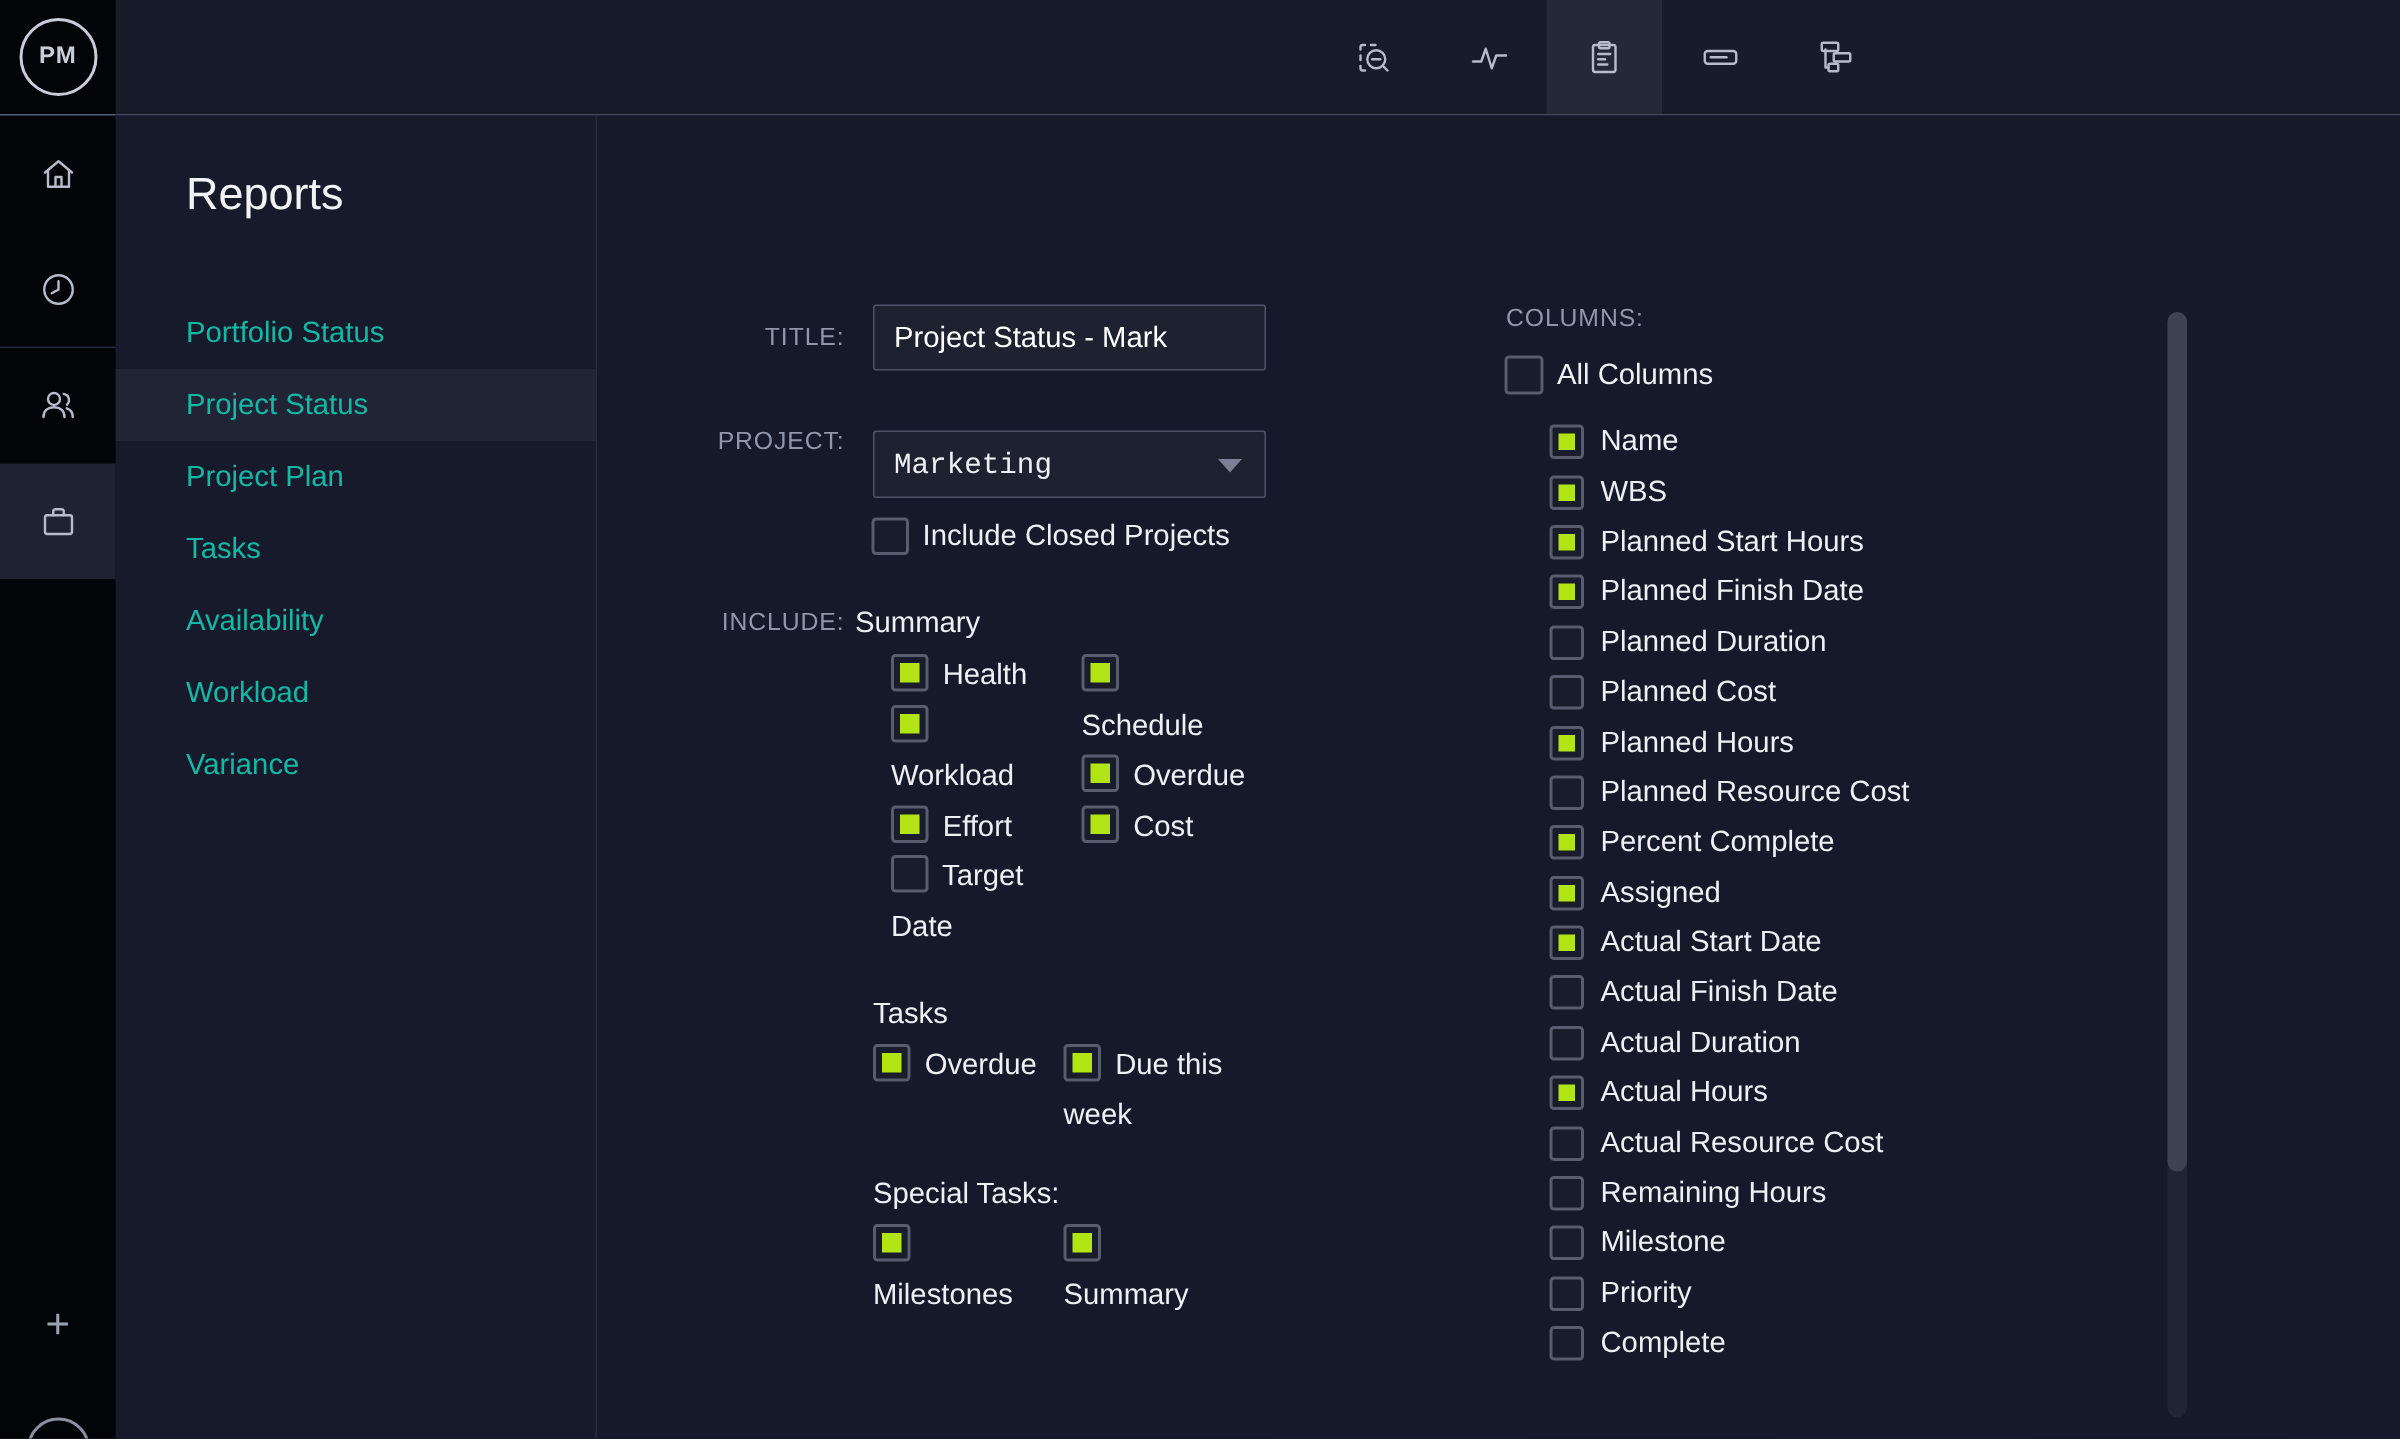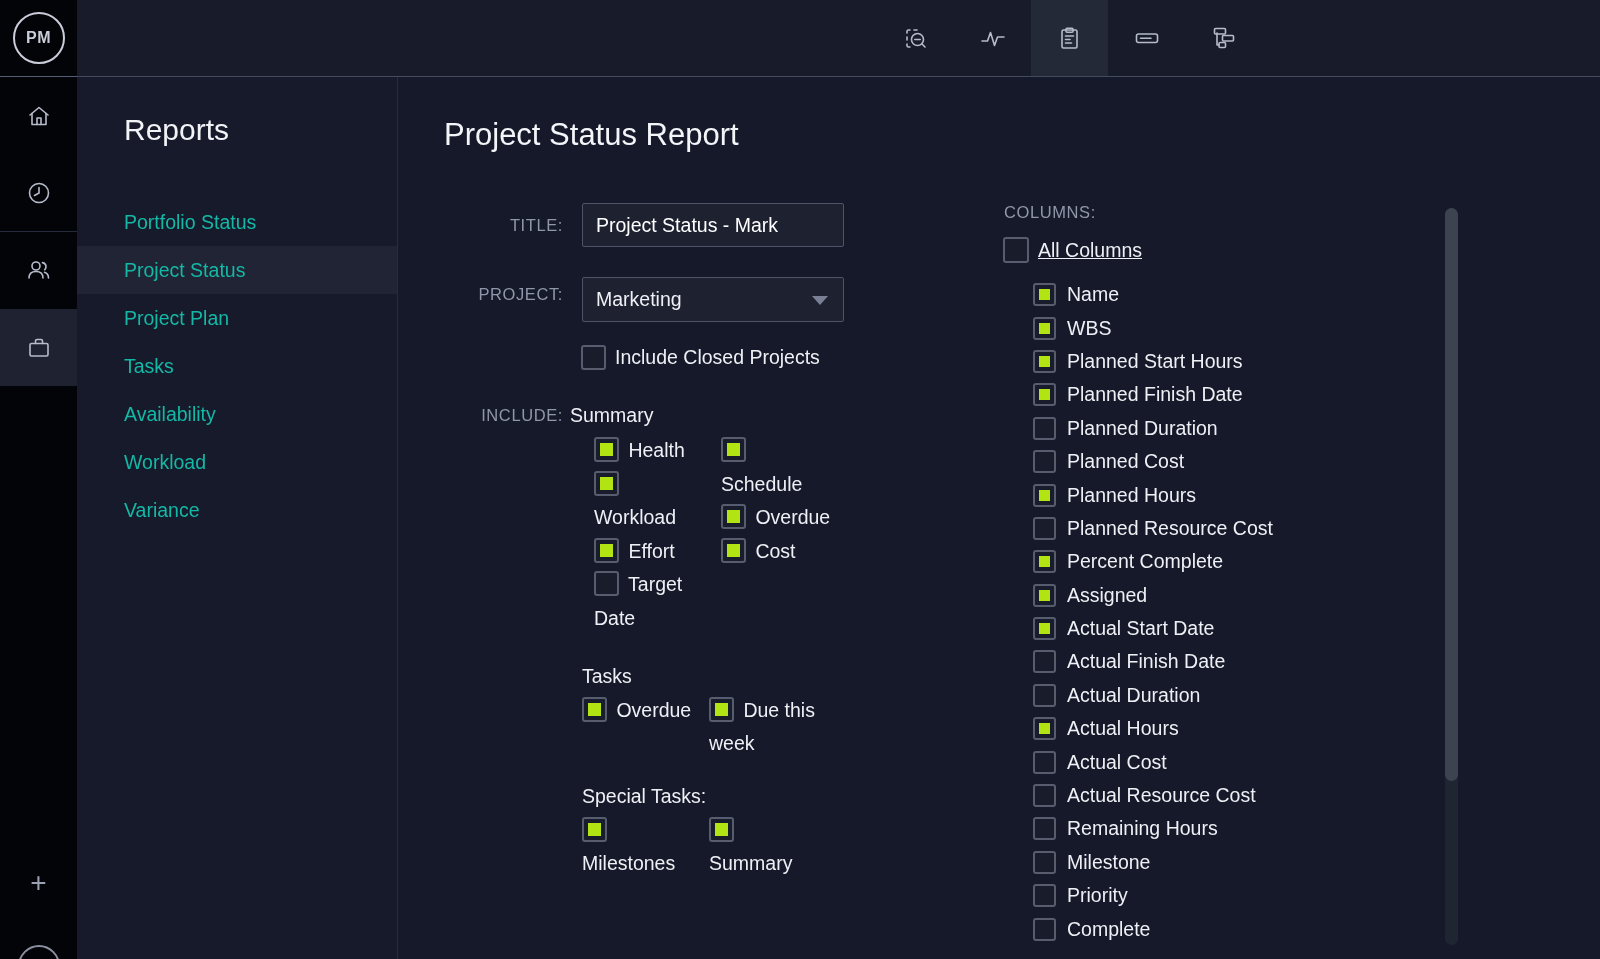--- a/index.html
+++ b/index.html
@@ -54,21 +54,21 @@
   .cb.checked::after{content:"";position:absolute;inset:4px;background:#b2e414;}
   .ck-row{display:flex;align-items:center;font-size:19.5px;color:#eef0f5;cursor:pointer;}
   .ck-row .cb{margin-right:9px;}
   .ck-item{display:block;width:126px;line-height:33.5px;font-size:19.5px;color:#eef0f5;cursor:pointer;}
   .ck-item.stack .txt{display:block;}
   .inc-grid{display:flex;}
   .ck-col{width:126px;margin-right:1px;}
   .sec-h{font-size:19.5px;color:#eef0f5;line-height:33.5px;}
   
   .col-label{position:absolute;left:606px;top:126px;color:#9097aa;font-size:16.5px;letter-spacing:.6px;}
-  .all-row{position:absolute;left:605px;top:160px;text-decoration:underline;}
+  .all-row{position:absolute;left:605px;top:160px;}
   .all-row .cb{width:22px;height:22px;}
   .col-items{position:absolute;left:635px;top:201px;}
   .col-row{height:33.4px;display:flex;align-items:center;font-size:19.5px;color:#eef0f5;cursor:pointer;}
   .col-row .cb{width:19px;height:19px;margin-right:11px;vertical-align:middle;}
   
   .sb-track{position:absolute;left:1047px;top:131px;width:13px;height:737px;background:#20253 2;}
   .sb-track{background:#202532;border-radius:7px;}
   .sb-thumb{position:absolute;left:1047px;top:131px;width:13px;height:573px;background:#3d4351;border-radius:7px;cursor:grab;}
 </style>
 </head>
@@ -165,27 +165,26 @@
     <div class="rep-item sel">Project Status</div>
     <div class="rep-item">Project Plan</div>
     <div class="rep-item">Tasks</div>
     <div class="rep-item">Availability</div>
     <div class="rep-item">Workload</div>
     <div class="rep-item">Variance</div>
   </div>
 </div>
 
 <div class="main">
-  <h1>Project Status Report</h1>
 
   <div class="flabel" style="top:126px;line-height:44px;">TITLE:</div>
   <input class="txtin" style="top: 126px;" value="Project Status - Mark">
 
   <div class="flabel" style="top:195px;line-height:45px;">PROJECT:</div>
-  <div class="drop" style="top:200px;">
+  <div class="drop" style="top:210px;font-family:Liberation Mono, monospace;">
     <span>Marketing</span>
     <span class="caret"></span>
   </div>
 
   <label class="ck-row" style="position:absolute;left:183px;top:268px;">
     <span class="cb"></span>
     <span>Include Closed Projects</span>
   </label>
 
   <div class="flabel" style="top:322px;line-height:33.5px;">INCLUDE:</div>
@@ -287,24 +286,20 @@
     <label class="col-row">
         <span class="cb"></span>
         <span>Actual Duration</span>
       </label>
     <label class="col-row">
         <span class="cb checked"></span>
         <span>Actual Hours</span>
       </label>
     <label class="col-row">
         <span class="cb"></span>
-        <span>Actual Cost</span>
-      </label>
-    <label class="col-row">
-        <span class="cb"></span>
         <span>Actual Resource Cost</span>
       </label>
     <label class="col-row">
         <span class="cb"></span>
         <span>Remaining Hours</span>
       </label>
     <label class="col-row">
         <span class="cb"></span>
         <span>Milestone</span>
       </label>

